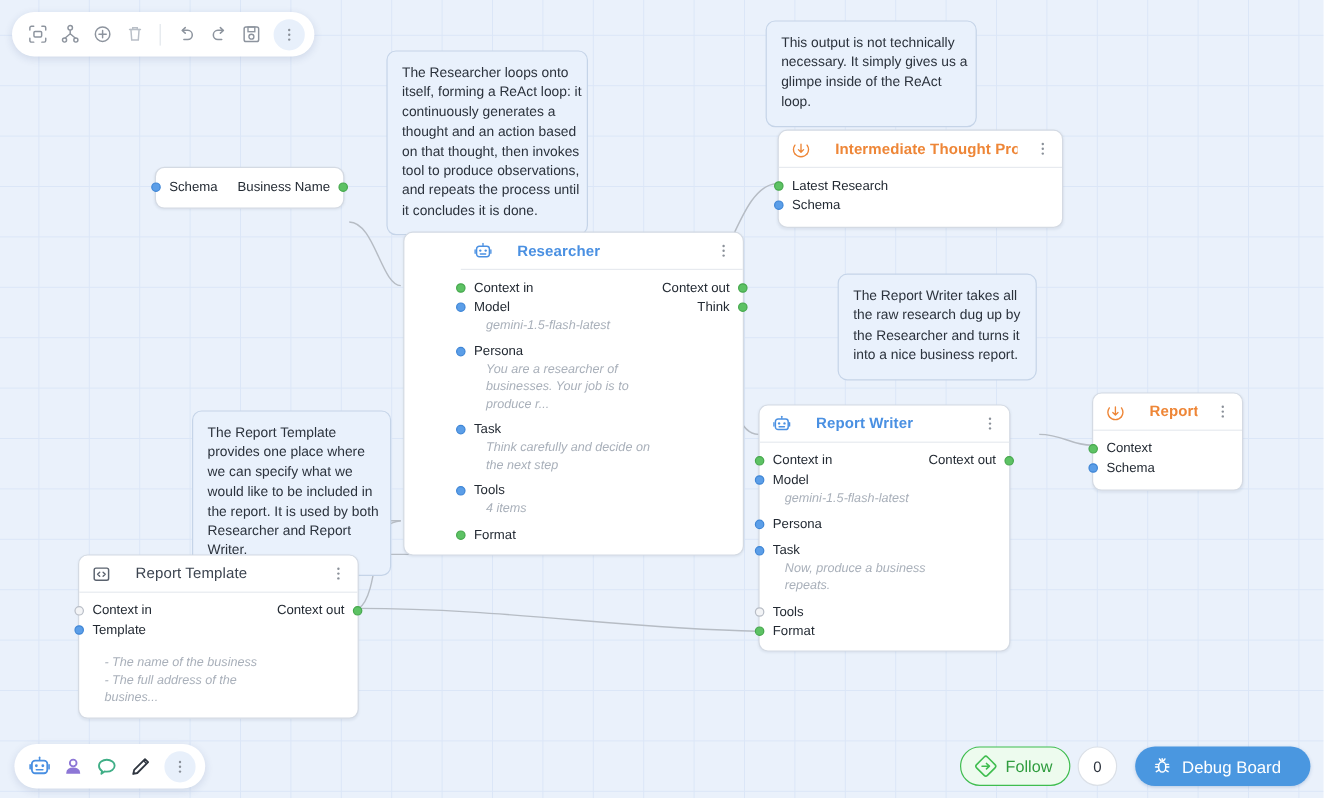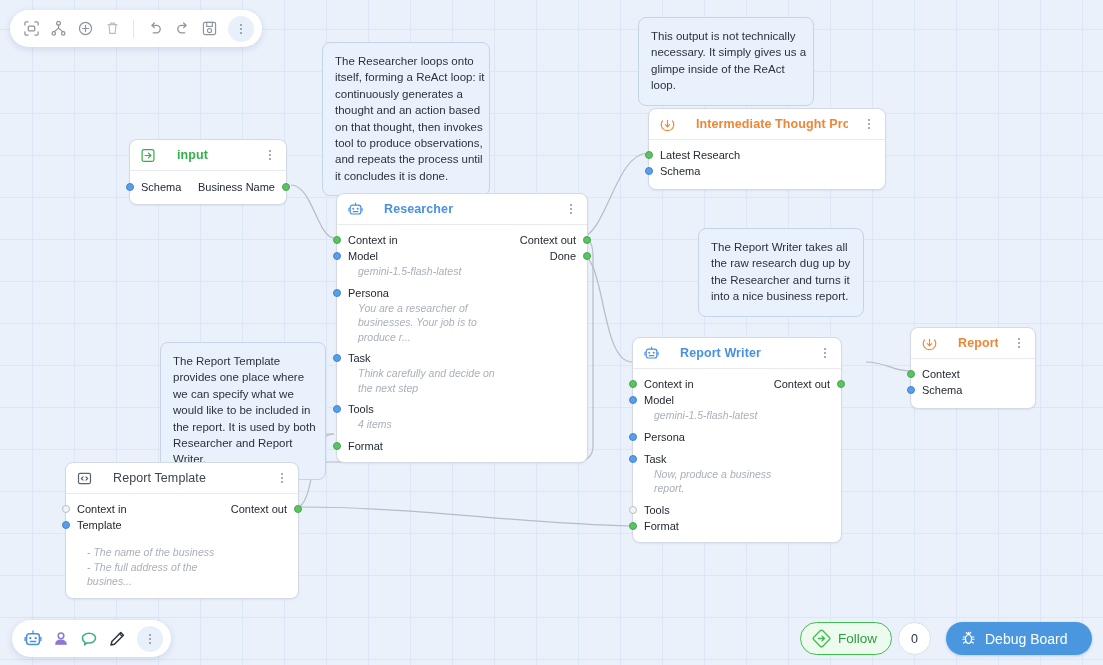--- a/index.html
+++ b/index.html
@@ -192,43 +192,31 @@
 
   <div class="note" style="left:698px; top:228px; width:166px;">
     <span>The Report Writer takes all the raw research dug up by the Researcher and turns it into a nice business report.</span>
   </div>
 
   <div class="note" style="left:128px; top:342px; width:166px;margin-left:32px;">
     <span>The Report Template provides one place where we can specify what we would like to be included in the report. It is used by both Researcher and Report Writer.</span>
   </div>
 
   <div class="node" style="left:129px; top:139px; width:158px;">
-    <div class="node-head">
-      <svg class="head-ico" viewBox="0 0 16 16">
-        <rect x="1.2" y="1.7" width="12.6" height="12.6" rx="2" fill="none" stroke="#33b04a" stroke-width="1.3"></rect>
-        <path d="M4.4 8h6.1M7.9 5.5L10.6 8 7.9 10.5" fill="none" stroke="#33b04a" stroke-width="1.3" stroke-linecap="round" stroke-linejoin="round"></path>
-      </svg>
-      <div class="node-title t-green">input</div>
-      <div class="kebab">
-          <i></i>
-          <i></i>
-          <i></i>
-        </div>
-    </div>
     <div class="node-body" style="padding:8px 0 9px 0;">
       <div class="row two">
         <span class="port in blue"></span>
         <span class="row-label">Schema</span>
         <span class="row-right">Business Name</span>
         <span class="port out green"></span>
       </div>
     </div>
   </div>
 
-  <div class="node" style="left:336px; top:193px; width:252px;">
+  <div class="node" style="left:336px; top:193px; width:284px;padding-left:47px;">
     <div class="node-head">
       <svg class="head-ico" viewBox="0 0 16 16">
         <path d="M8 1v1.8" stroke="#4a90e2" stroke-width="1.2" fill="none" stroke-linecap="round"></path>
         <rect x="2.3" y="3.4" width="11.4" height="9.4" rx="2.4" fill="none" stroke="#4a90e2" stroke-width="1.3"></rect>
         <circle cx="5.6" cy="7.3" r="1.05" fill="#4a90e2"></circle>
         <circle cx="10.4" cy="7.3" r="1.05" fill="#4a90e2"></circle>
         <path d="M5.6 10.3h4.8" stroke="#4a90e2" stroke-width="1.2" stroke-linecap="round"></path>
         <path d="M1 6.6v3M15 6.6v3" stroke="#4a90e2" stroke-width="1.2" stroke-linecap="round"></path>
       </svg>
       <div class="node-title t-blue">Researcher</div>
@@ -241,21 +229,21 @@
     <div class="node-body">
       <div class="row two">
         <span class="port in green"></span>
         <span class="row-label">Context in</span>
         <span class="row-right">Context out</span>
         <span class="port out green"></span>
       </div>
       <div class="row two">
         <span class="port in blue"></span>
         <span class="row-label">Model</span>
-        <span class="row-right">Done</span>
+        <span class="row-right">Think</span>
         <span class="port out green"></span>
       </div>
       <div class="sub">gemini-1.5-flash-latest</div>
       <div class="row" style="margin-top:6px;">
         <span class="port in blue"></span>
         <span class="row-label">Persona</span>
       </div>
       <div class="sub">You are a researcher of
 businesses. Your job is to
 produce r...</div>
@@ -335,21 +323,21 @@
       <div class="sub">gemini-1.5-flash-latest</div>
       <div class="row" style="margin-top:6px;">
         <span class="port in blue"></span>
         <span class="row-label">Persona</span>
       </div>
       <div class="row" style="margin-top:6px;">
         <span class="port in blue"></span>
         <span class="row-label">Task</span>
       </div>
       <div class="sub">Now, produce a business
-report.</div>
+repeats.</div>
       <div class="row" style="margin-top:6px;">
         <span class="port in gray"></span>
         <span class="row-label">Tools</span>
       </div>
       <div class="row">
         <span class="port in green"></span>
         <span class="row-label">Format</span>
       </div>
     </div>
   </div>

